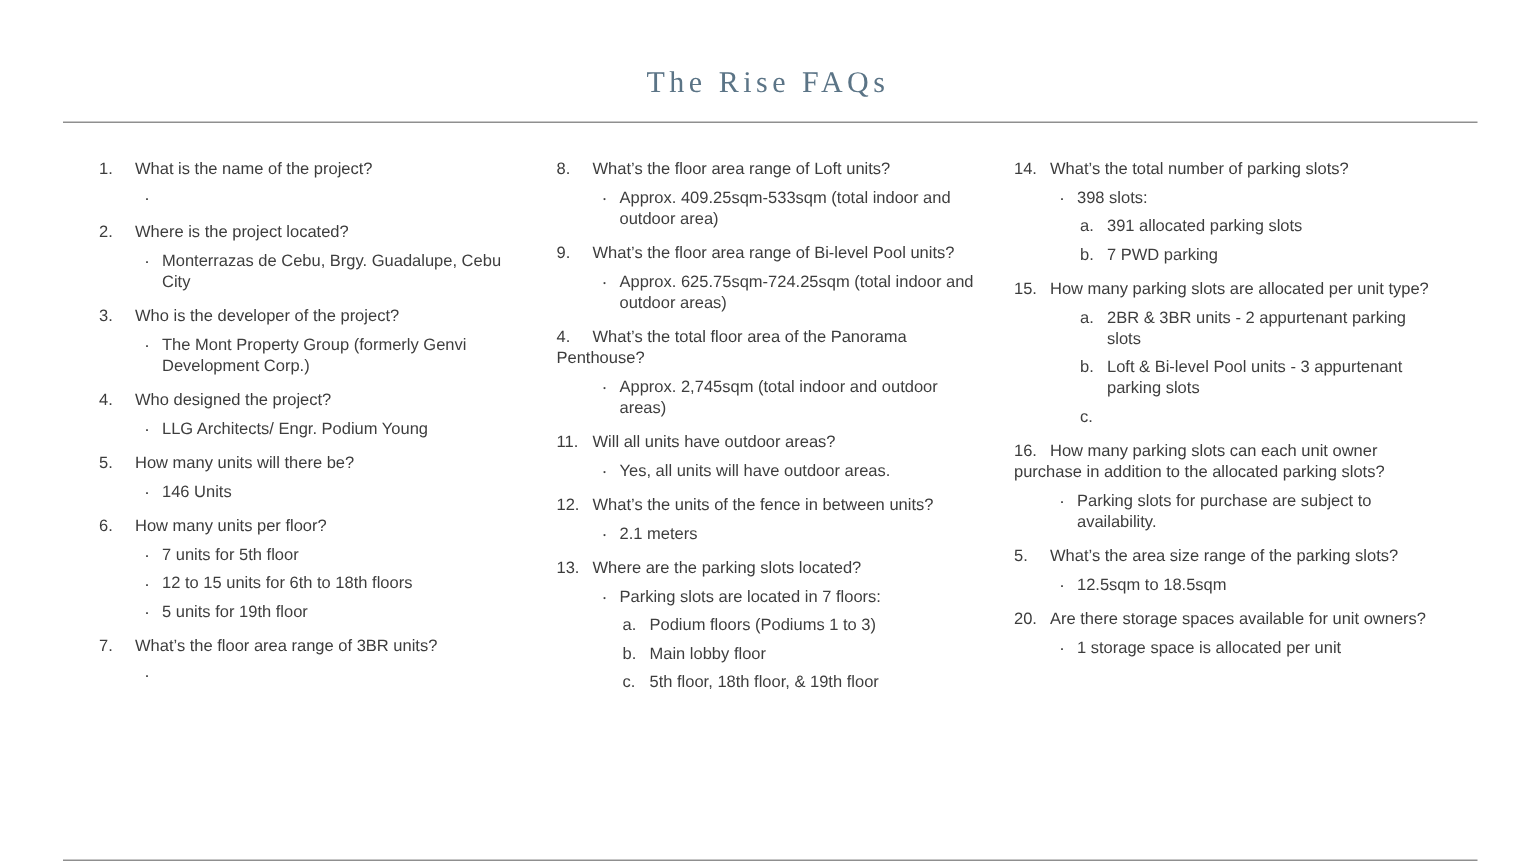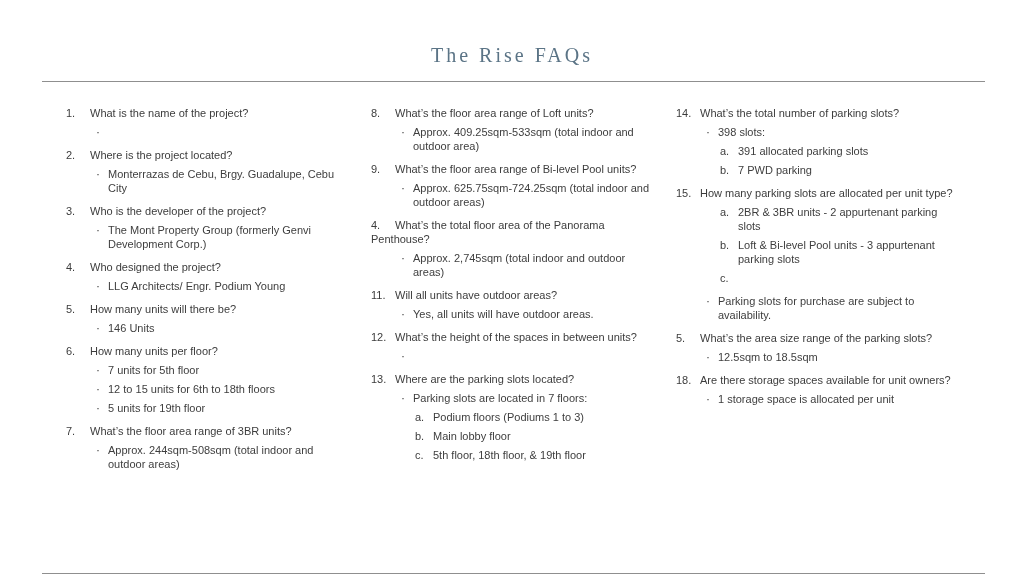--- a/index.html
+++ b/index.html
@@ -133,21 +133,20 @@
     <span class="marker">·</span>
     <span class="ans-text">5 units for 19th floor</span>
   </div>
         </div>
         <div class="faq-item">
     <div class="question">
       <span class="qnum">7.</span><span class="qtext">What’s the floor area range of 3BR units?</span>
     </div>
   <div class="ans-row bullet">
     <span class="marker">·</span>
-    <span class="ans-text">Approx. 244sqm-508sqm (total indoor and outdoor areas)</span>
   </div>
         </div>
       </div>
       <div class="col">
         <div class="faq-item">
     <div class="question">
       <span class="qnum">8.</span><span class="qtext">What’s the floor area range of Loft units?</span>
     </div>
   <div class="ans-row bullet">
     <span class="marker">·</span>
@@ -176,24 +175,25 @@
     <div class="question">
       <span class="qnum">11.</span><span class="qtext">Will all units have outdoor areas?</span>
     </div>
   <div class="ans-row bullet">
     <span class="marker">·</span>
     <span class="ans-text">Yes, all units will have outdoor areas.</span>
   </div>
         </div>
         <div class="faq-item">
     <div class="question">
-      <span class="qnum">12.</span><span class="qtext">What’s the height of the spaces in between units?</span>
-    </div>
-  <div class="ans-row bullet">
-    <span class="marker">·</span>
+      <span class="qnum">12.</span><span class="qtext">What’s the units of the fence in between units?</span>
+    </div>
+  <div class="ans-row bullet">
+    <span class="marker">·</span>
+    <span class="ans-text">2.1 meters</span>
   </div>
         </div>
         <div class="faq-item">
     <div class="question">
       <span class="qnum">13.</span><span class="qtext">Where are the parking slots located?</span>
     </div>
   <div class="ans-row bullet">
     <span class="marker">·</span>
     <span class="ans-text">Parking slots are located in 7 floors:</span>
   </div>
@@ -239,37 +239,40 @@
   </div>
           <div class="ans-row letter">
     <span class="marker">b.</span>
     <span class="ans-text">Loft &amp; Bi-level Pool units - 3 appurtenant parking slots</span>
   </div>
           <div class="ans-row letter">
     <span class="marker">c.</span>
   </div>
         </div>
         <div class="faq-item">
+    <div class="question">
+      <span class="qnum">16.</span><span class="qtext">How many parking slots can each unit owner purchase in addition to the allocated parking slots?</span>
+    </div>
   <div class="ans-row bullet">
     <span class="marker">·</span>
     <span class="ans-text">Parking slots for purchase are subject to availability.</span>
   </div>
         </div>
         <div class="faq-item">
     <div class="question">
       <span class="qnum">5.</span><span class="qtext">What’s the area size range of the parking slots?</span>
     </div>
   <div class="ans-row bullet">
     <span class="marker">·</span>
     <span class="ans-text">12.5sqm to 18.5sqm</span>
   </div>
         </div>
         <div class="faq-item">
     <div class="question">
-      <span class="qnum">18.</span><span class="qtext">Are there storage spaces available for unit owners?</span>
+      <span class="qnum">20.</span><span class="qtext">Are there storage spaces available for unit owners?</span>
     </div>
   <div class="ans-row bullet">
     <span class="marker">·</span>
     <span class="ans-text">1 storage space is allocated per unit</span>
   </div>
         </div>
       </div>
     </div>
   <div class="rule bottom" style="background: rgb(143, 143, 143);"></div>
 </div>

